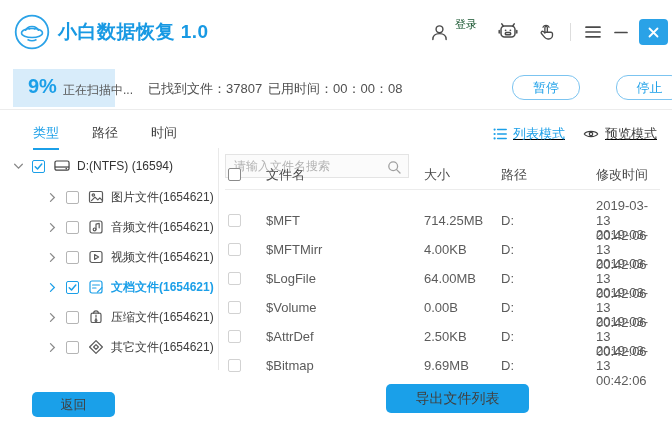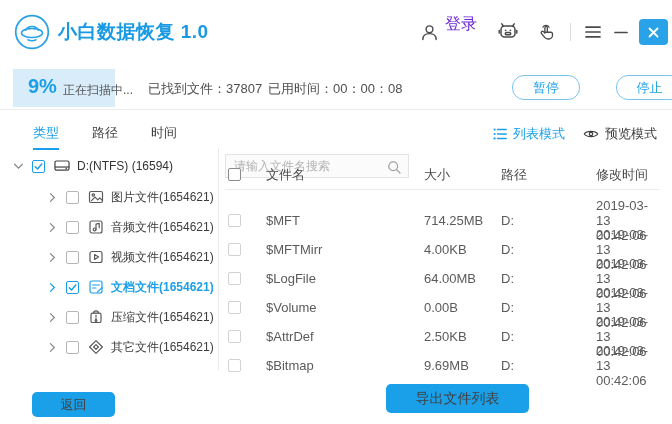--- a/index.html
+++ b/index.html
@@ -8,21 +8,21 @@
   #app { position:relative; width:672px; height:424px; background:#fff; overflow:hidden;
          box-shadow:0 0 6px rgba(0,0,0,.16); }
 
   
   .titlebar { position:absolute; left:0; top:0; width:672px; height:64px; background:#fff; }
   .logo { position:absolute; left:14px; top:14px; width:36px; height:36px; }
   .app-title { position:absolute; left:58px; top:0; height:64px; line-height:64px;
                font-size:19px; font-weight:bold; color:#1899e3; letter-spacing:.5px; }
   .tb-right { position:absolute; right:4px; top:0; height:64px; display:flex; align-items:center; }
   .tb-ic { display:flex; align-items:center; justify-content:center; cursor:pointer; color:#4a4a4a; }
-  .login-text { font-size:16px; color:#6d28d9; margin:0 20px 16px 6px; cursor:pointer; }
+  .login-text { font-size:11px; color:#14532d; margin:0 20px 16px 6px; cursor:pointer; }
   .tb-divider { width:1px; height:18px; background:#ddd; margin:0 14px 0 0; }
   .close-btn { width:29px; height:26px; border-radius:4px; background:#2aa2e7;
                display:flex; align-items:center; justify-content:center; cursor:pointer; }
 
   
   .progress { position:absolute; left:0; top:64px; width:672px; height:46px;
               border-bottom:1px solid #ececec; background:#fff; }
   .progress-fill { position:absolute; left:13px; top:5px; width:102px; height:38px; background:#d8ecfa; }
   .pct { position:absolute; left:28px; top:11px; font-size:20px; font-weight:bold; color:#1b9fe8; }
   .scan-status { position:absolute; left:63px; top:18px; font-size:12px; color:#555; }
@@ -57,21 +57,21 @@
   .v-divider { position:absolute; left:218px; top:148px; width:1px; height:222px; background:#e9e9e9; }
 
   
   .main { position:absolute; left:225px; top:118px; width:435px; height:260px; }
   .search-box { position:absolute; left:0; top:4px; width:184px; height:24px;
                 border:1px solid #e4e4e4; background:#fbfbfb;margin-top:32px; }
   .search-box input { width:100%; height:100%; border:0; background:transparent; outline:none;
                       padding:0 26px 0 8px; font-size:12px; color:#444; font-family:inherit; }
   .search-box input::placeholder { color:#b3b3b3; }
   .search-ic { position:absolute; right:7px; top:5px; width:14px; height:14px; color:#a0a0a0; cursor:pointer; }
-  .modes { position:absolute; right:3px; top:7px; display:flex; align-items:flex-start; gap:18px; font-size:13px; }
+  .modes { position:absolute; right:3px; top:7px; display:flex; align-items:flex-start; gap:18px; font-size:13px;text-decoration:underline; }
   .mode { display:flex; align-items:center; gap:6px; cursor:pointer; color:#3d3d3d; }
   .mode.active { color:#1b9fe8; }
 
   .grid-cols { display:grid; grid-template-columns:22px 142px 61px 79px 1fr; align-items:center; padding-left:3px;gap:16px; }
   .table-header { position:absolute; left:0; top:42px; width:435px; height:30px;
                   border-bottom:1px solid #ececec; font-size:13px; color:#4a4a4a; }
   .table-header .cb { margin:0; border-color:#8b8b8b; }
   .rows { position:absolute; left:0; top:80px; width:435px; }
   .file-row { height:29px; font-size:13px; color:#5b5b5b; cursor:default; }
   .file-row .cb { margin:0; border-color:#d2d2d2; }

